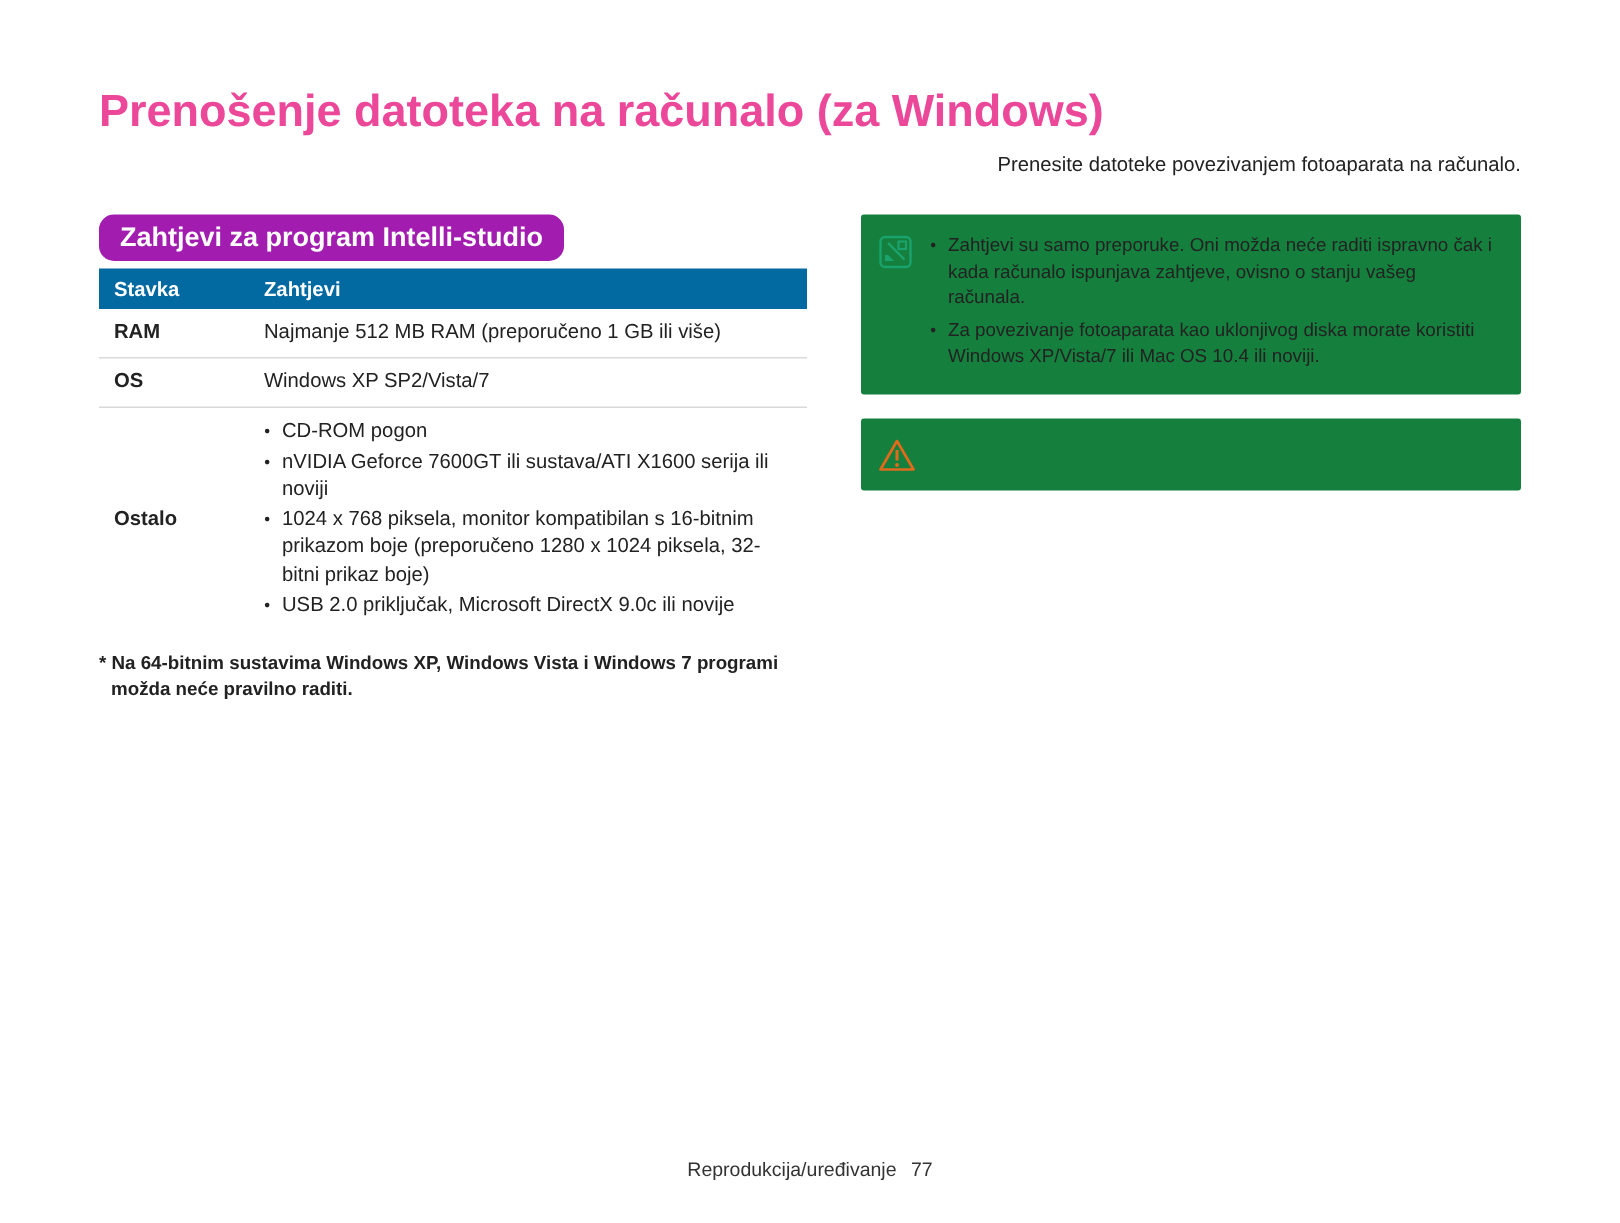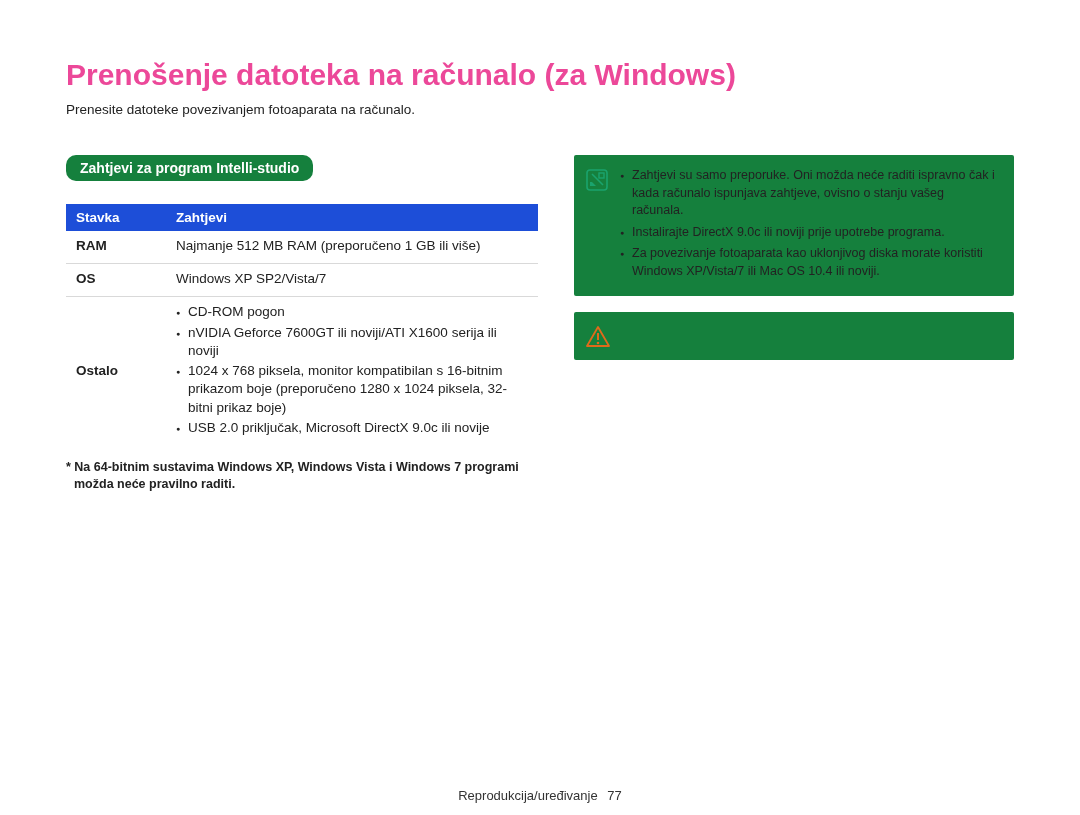--- a/index.html
+++ b/index.html
@@ -15,45 +15,46 @@
     padding: 58px 66px 0 66px;
   }
   .title {
     color: #ec4899;
     font-size: 30px;
     font-weight: bold;
     margin-bottom: 10px;
   }
   .intro {
     font-size: 13.5px;
-    margin-bottom: 38px;
+    margin-bottom: 26px;
+    text-align: right;
   }
   .columns {
     display: flex;
     gap: 36px;
   }
   .col-left { width: 472px; }
   .col-right { flex: 1; }
   .pill {
     display: inline-block;
-    background: #15803d;
+    background: #a21caf;
     color: #ffffff;
-    font-size: 14px;
+    font-size: 18px;
     font-weight: bold;
     padding: 5px 14px;
     border-radius: 10px;
-    margin-bottom: 23px;
+    margin-bottom: 5px;
   }
   table.req {
     width: 100%;
     border-collapse: collapse;
     font-size: 13.5px;
   }
   table.req th {
-    background: #1d4ed8;
+    background: #0369a1;
     color: #ffffff;
     text-align: left;
     font-weight: bold;
     padding: 6px 10px;
     font-size: 13.5px;
   }
   table.req th:first-child { width: 100px; }
   table.req td {
     padding: 6px 10px 8px;
     vertical-align: top;
@@ -90,21 +91,21 @@
   }
   .note-content {
     font-size: 12.5px;
     line-height: 1.4;
   }
   .note-content ul { list-style: none; }
   .note-content ul li { position: relative; padding-left: 12px; margin-bottom: 4px; }
   .note-content ul li::before { content: "●"; font-size: 7px; position: absolute; left: 0; top: 4px; }
   .footer {
     position: absolute;
-    bottom: 12px;
+    bottom: 28px;
     left: 0;
     width: 100%;
     text-align: center;
     font-size: 13px;
     color: #333;
   }
   .footer .num { margin-left: 6px; }
 </style>
 </head>
 <body>
@@ -128,21 +129,21 @@
         </tr>
         <tr>
           <td class="label">OS</td>
           <td>Windows XP SP2/Vista/7</td>
         </tr>
         <tr class="noborder">
           <td class="label" style="vertical-align:middle">Ostalo</td>
           <td>
             <ul>
               <li>CD-ROM pogon</li>
-              <li>nVIDIA Geforce 7600GT ili noviji/ATI X1600 serija ili noviji</li>
+              <li>nVIDIA Geforce 7600GT ili sustava/ATI X1600 serija ili noviji</li>
               <li>1024 x 768 piksela, monitor kompatibilan s 16-bitnim prikazom boje (preporučeno 1280 x 1024 piksela, 32-bitni prikaz boje)</li>
               <li>USB 2.0 priključak, Microsoft DirectX 9.0c ili novije</li>
             </ul>
           </td>
         </tr>
       </tbody>
         </table>
       <p class="footnote">* Na 64-bitnim sustavima Windows XP, Windows Vista i Windows 7 programi možda neće pravilno raditi.</p>
     </div>
 
@@ -152,21 +153,20 @@
           <svg width="22" height="22" viewBox="0 0 22 22">
             <rect x="1" y="1" width="20" height="20" rx="3" fill="none" stroke="#1aa36d" stroke-width="1.6"></rect>
             <line x1="6" y1="5" x2="17" y2="16" stroke="#1aa36d" stroke-width="1.6"></line>
             <path d="M4 17 L4 13 L6 13 L10 17 Z" fill="#1aa36d"></path>
             <rect x="13" y="4" width="5" height="5" fill="none" stroke="#1aa36d" stroke-width="1.4"></rect>
           </svg>
         </div>
         <div class="note-content">
           <ul>
             <li>Zahtjevi su samo preporuke. Oni možda neće raditi ispravno čak i kada računalo ispunjava zahtjeve, ovisno o stanju vašeg računala.</li>
-            <li>Instalirajte DirectX 9.0c ili noviji prije upotrebe programa.</li>
             <li>Za povezivanje fotoaparata kao uklonjivog diska morate koristiti Windows XP/Vista/7 ili Mac OS 10.4 ili noviji.</li>
           </ul>
         </div>
       </div>
 
       <div class="note-box">
         <div class="note-icon">
           <svg width="24" height="22" viewBox="0 0 24 22">
             <path d="M12 1 L23 20 L1 20 Z" fill="none" stroke="#e06a1b" stroke-width="1.8" stroke-linejoin="round"></path>
             <line x1="12" y1="7" x2="12" y2="14" stroke="#e06a1b" stroke-width="2"></line>

